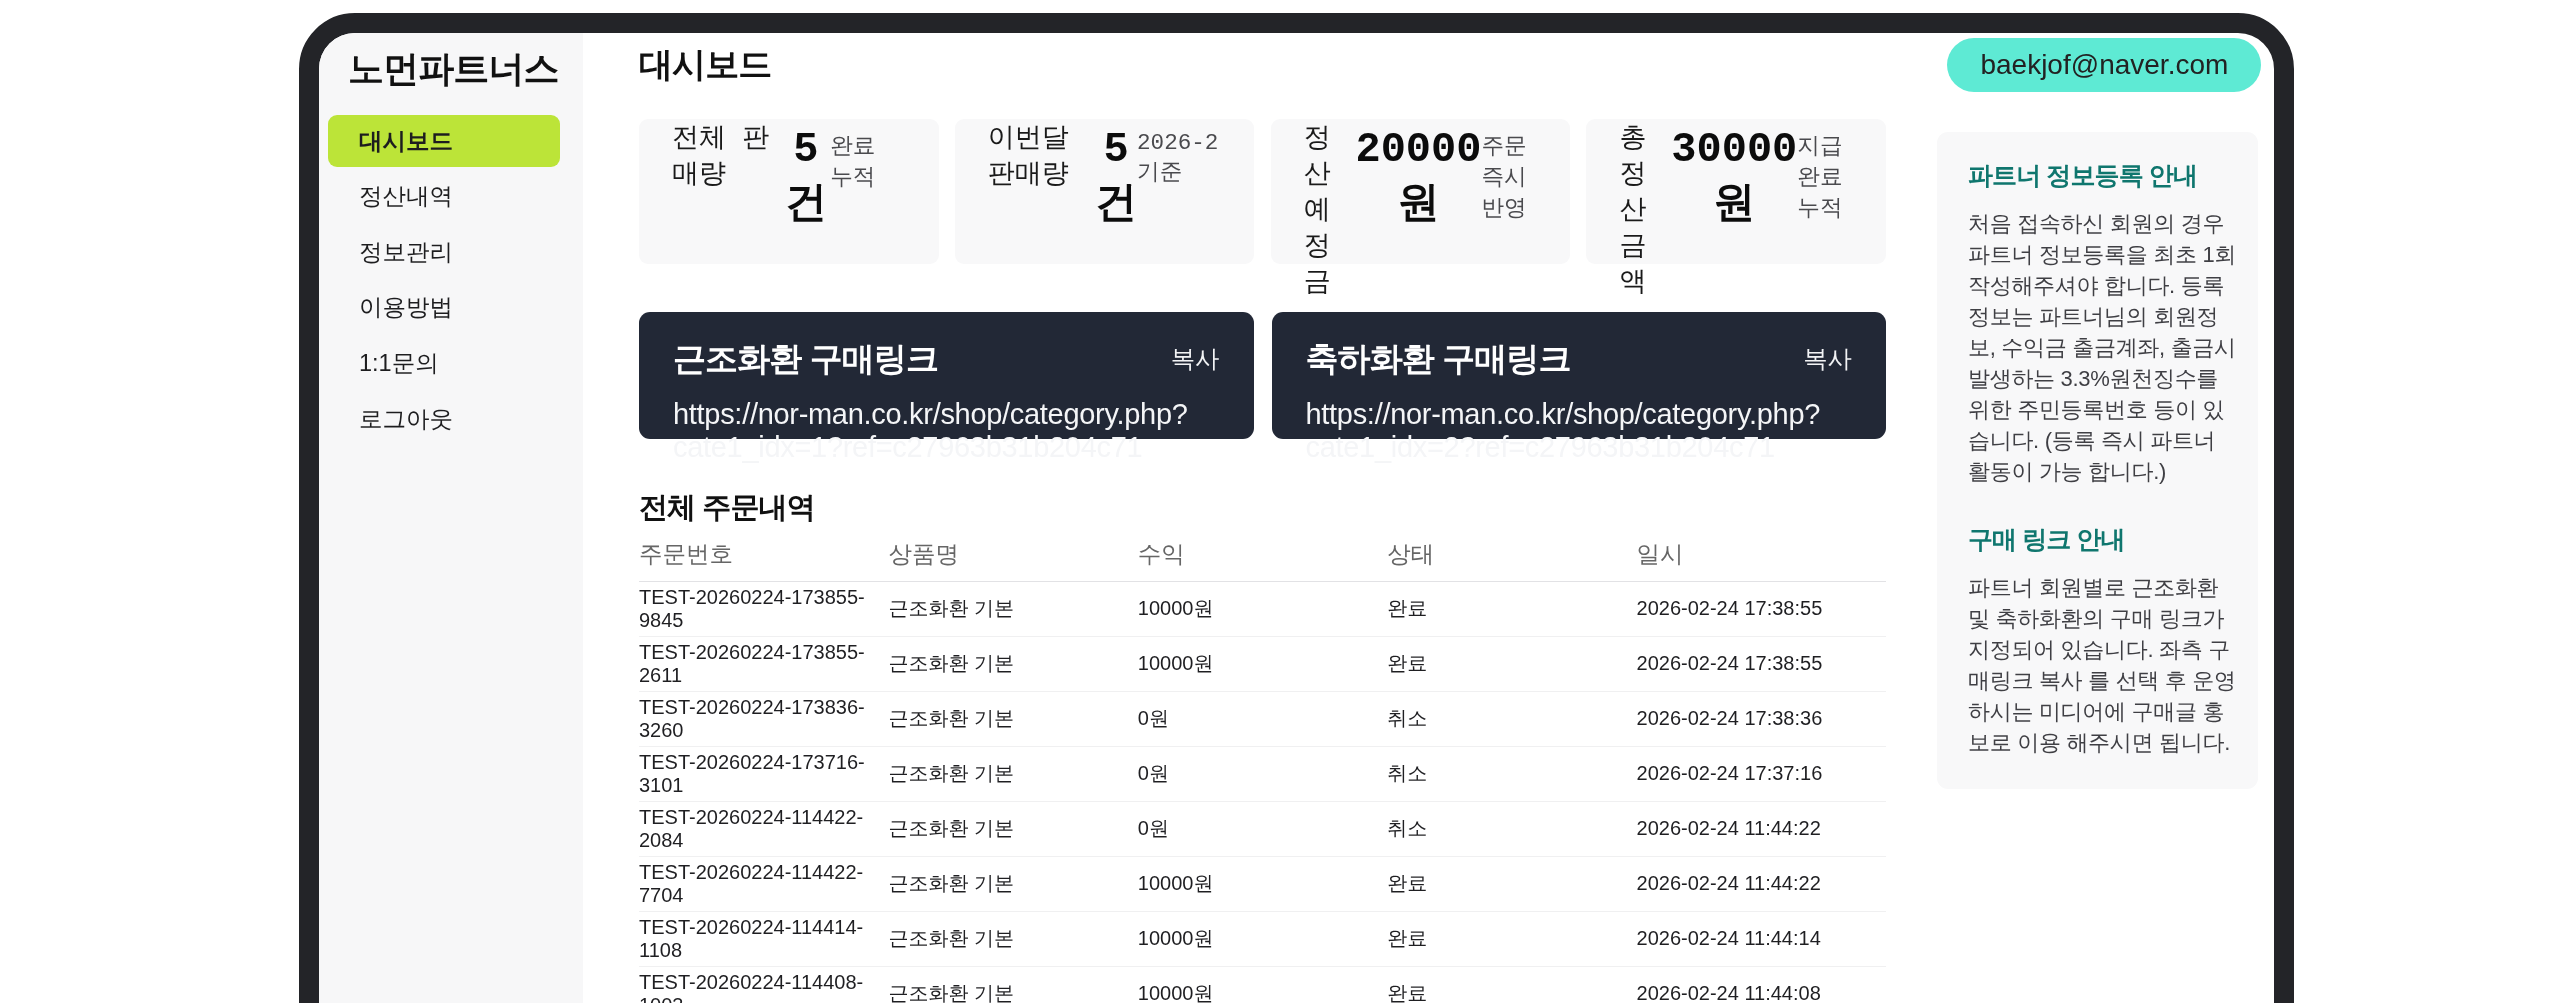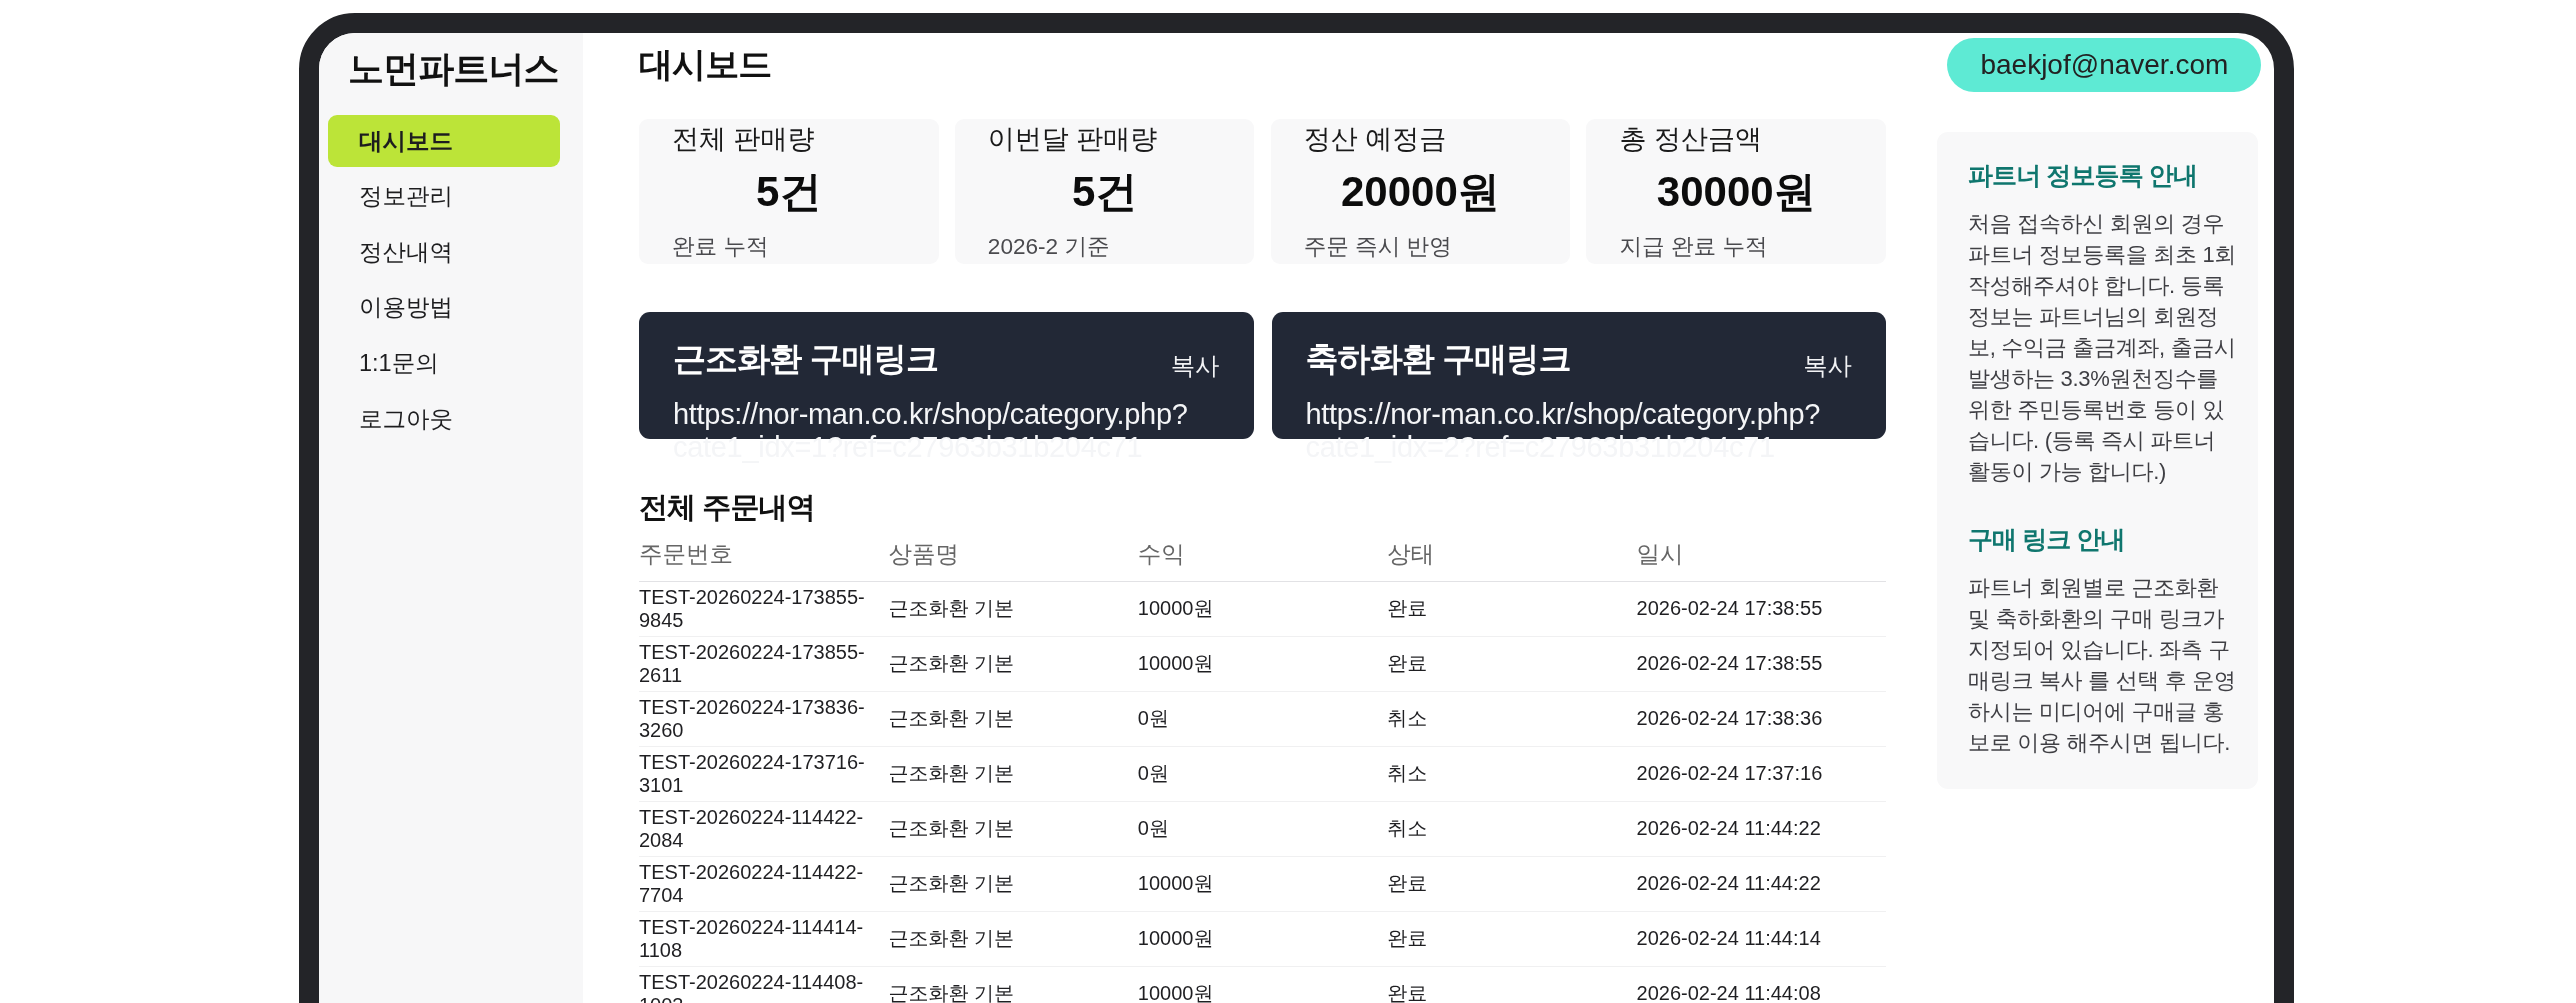--- a/index.html
+++ b/index.html
@@ -18,28 +18,28 @@
   
   .main { flex:1; padding:7.2px 12.7px 0 56px; }
   .header-row { display:flex; justify-content:space-between; align-items:center; height:51px; }
   .page-title { font-size:34px; font-weight:800; letter-spacing:-0.9px; color:#111; }
   .email-pill { background:#5eead4; border-radius:36px; padding:11px 33px; font-size:28px; color:#222; cursor:pointer; }
   .content-row { display:flex; gap:51px; margin-top:28px; align-items:flex-start; }
   .left-col { width:1247px; flex:0 0 1247px; }
   
   .stats-row { display:flex; gap:16.3px; }
   .stat-card { flex:1; height:145px; background:#f8f8f9; border-radius:9px; padding:0 33px;
-               display:flex; flex-direction:column; justify-content:center; }
+               display:flex; flex-direction:row; justify-content:center;font-family:Liberation Mono, monospace; }
   .stat-label { font-size:27px; color:#1a1a1a; }
   .stat-value { font-size:42px; font-weight:800; color:#0c0c0c; margin-top:7.2px;text-align:center; }
   .stat-sub { font-size:22.6px; color:#4a4a4e; margin-top:11px; }
   
   .links-row { display:flex; gap:18px; margin-top:48px; }
   .link-card { flex:1; height:127px; background:#222836; border-radius:11px; padding:25px 34px; color:#fff; }
-  .link-card-top { display:flex; justify-content:space-between; align-items:flex-end;gap:16px; }
+  .link-card-top { display:flex; justify-content:space-between; align-items:center;gap:16px; }
   .link-title { font-size:33px; font-weight:800; letter-spacing:-0.9px; }
   .copy-btn { font-size:24.4px; color:#f2f3f5; cursor:pointer; background:none; border:none;
               font-family:inherit; }
   .link-url { margin-top:16.3px; font-size:29px; color:#f4f5f7; letter-spacing:-0.3px; }
   
   .orders { margin-top:49px; }
   .orders-title { font-size:29px; font-weight:800; letter-spacing:-0.9px; color:#111; }
   .thead { display:flex; margin-top:0px; height:54px; align-items:center;
            border-bottom:0.9px solid #e2e2e5; color:#666; font-size:23.5px; }
   .tcell { flex:0 0 20%; text-align:left; }
@@ -54,22 +54,22 @@
 </style>
 </head>
 <body>
 
 <div class="device-frame">
 
   <aside class="sidebar">
     <div class="logo">노먼파트너스</div>
     <nav class="nav">
         <div class="nav-item active">대시보드</div>
+        <div class="nav-item">정산내역</div>
         <div class="nav-item">정보관리</div>
-        <div class="nav-item">정산내역</div>
         <div class="nav-item">이용방법</div>
         <div class="nav-item">1:1문의</div>
         <div class="nav-item">로그아웃</div>
       </nav>
   </aside>
 
   <main class="main">
     <div class="header-row">
       <h1 class="page-title">대시보드</h1>
       <div class="email-pill">baekjof@naver.com</div>

